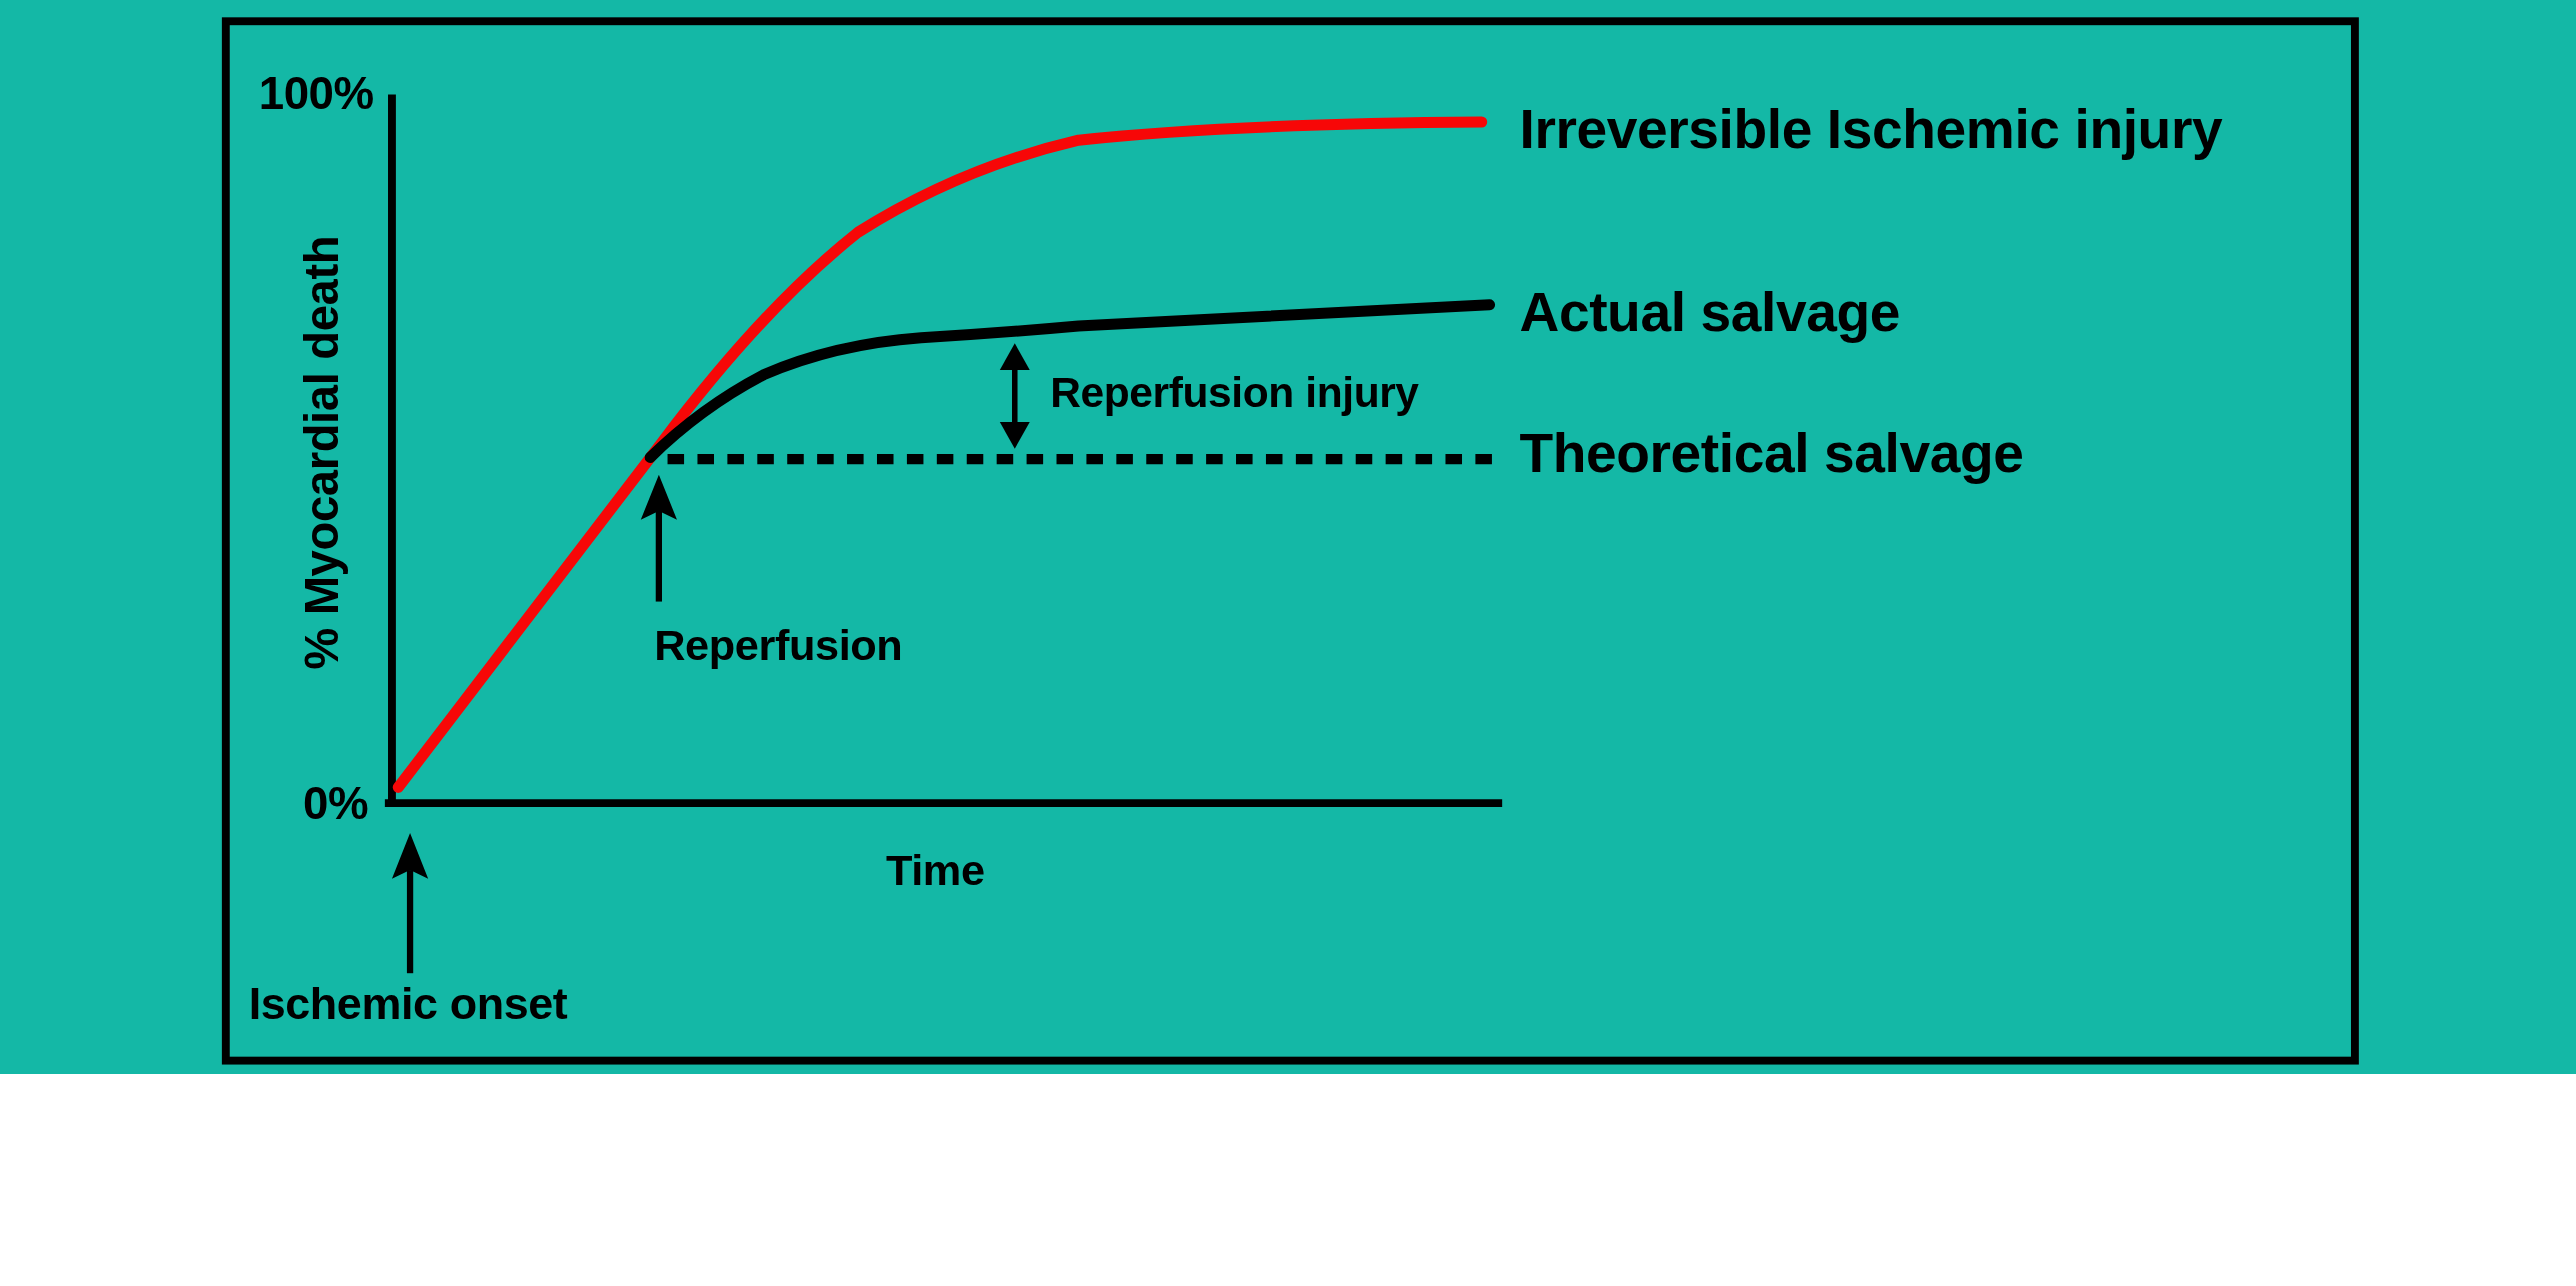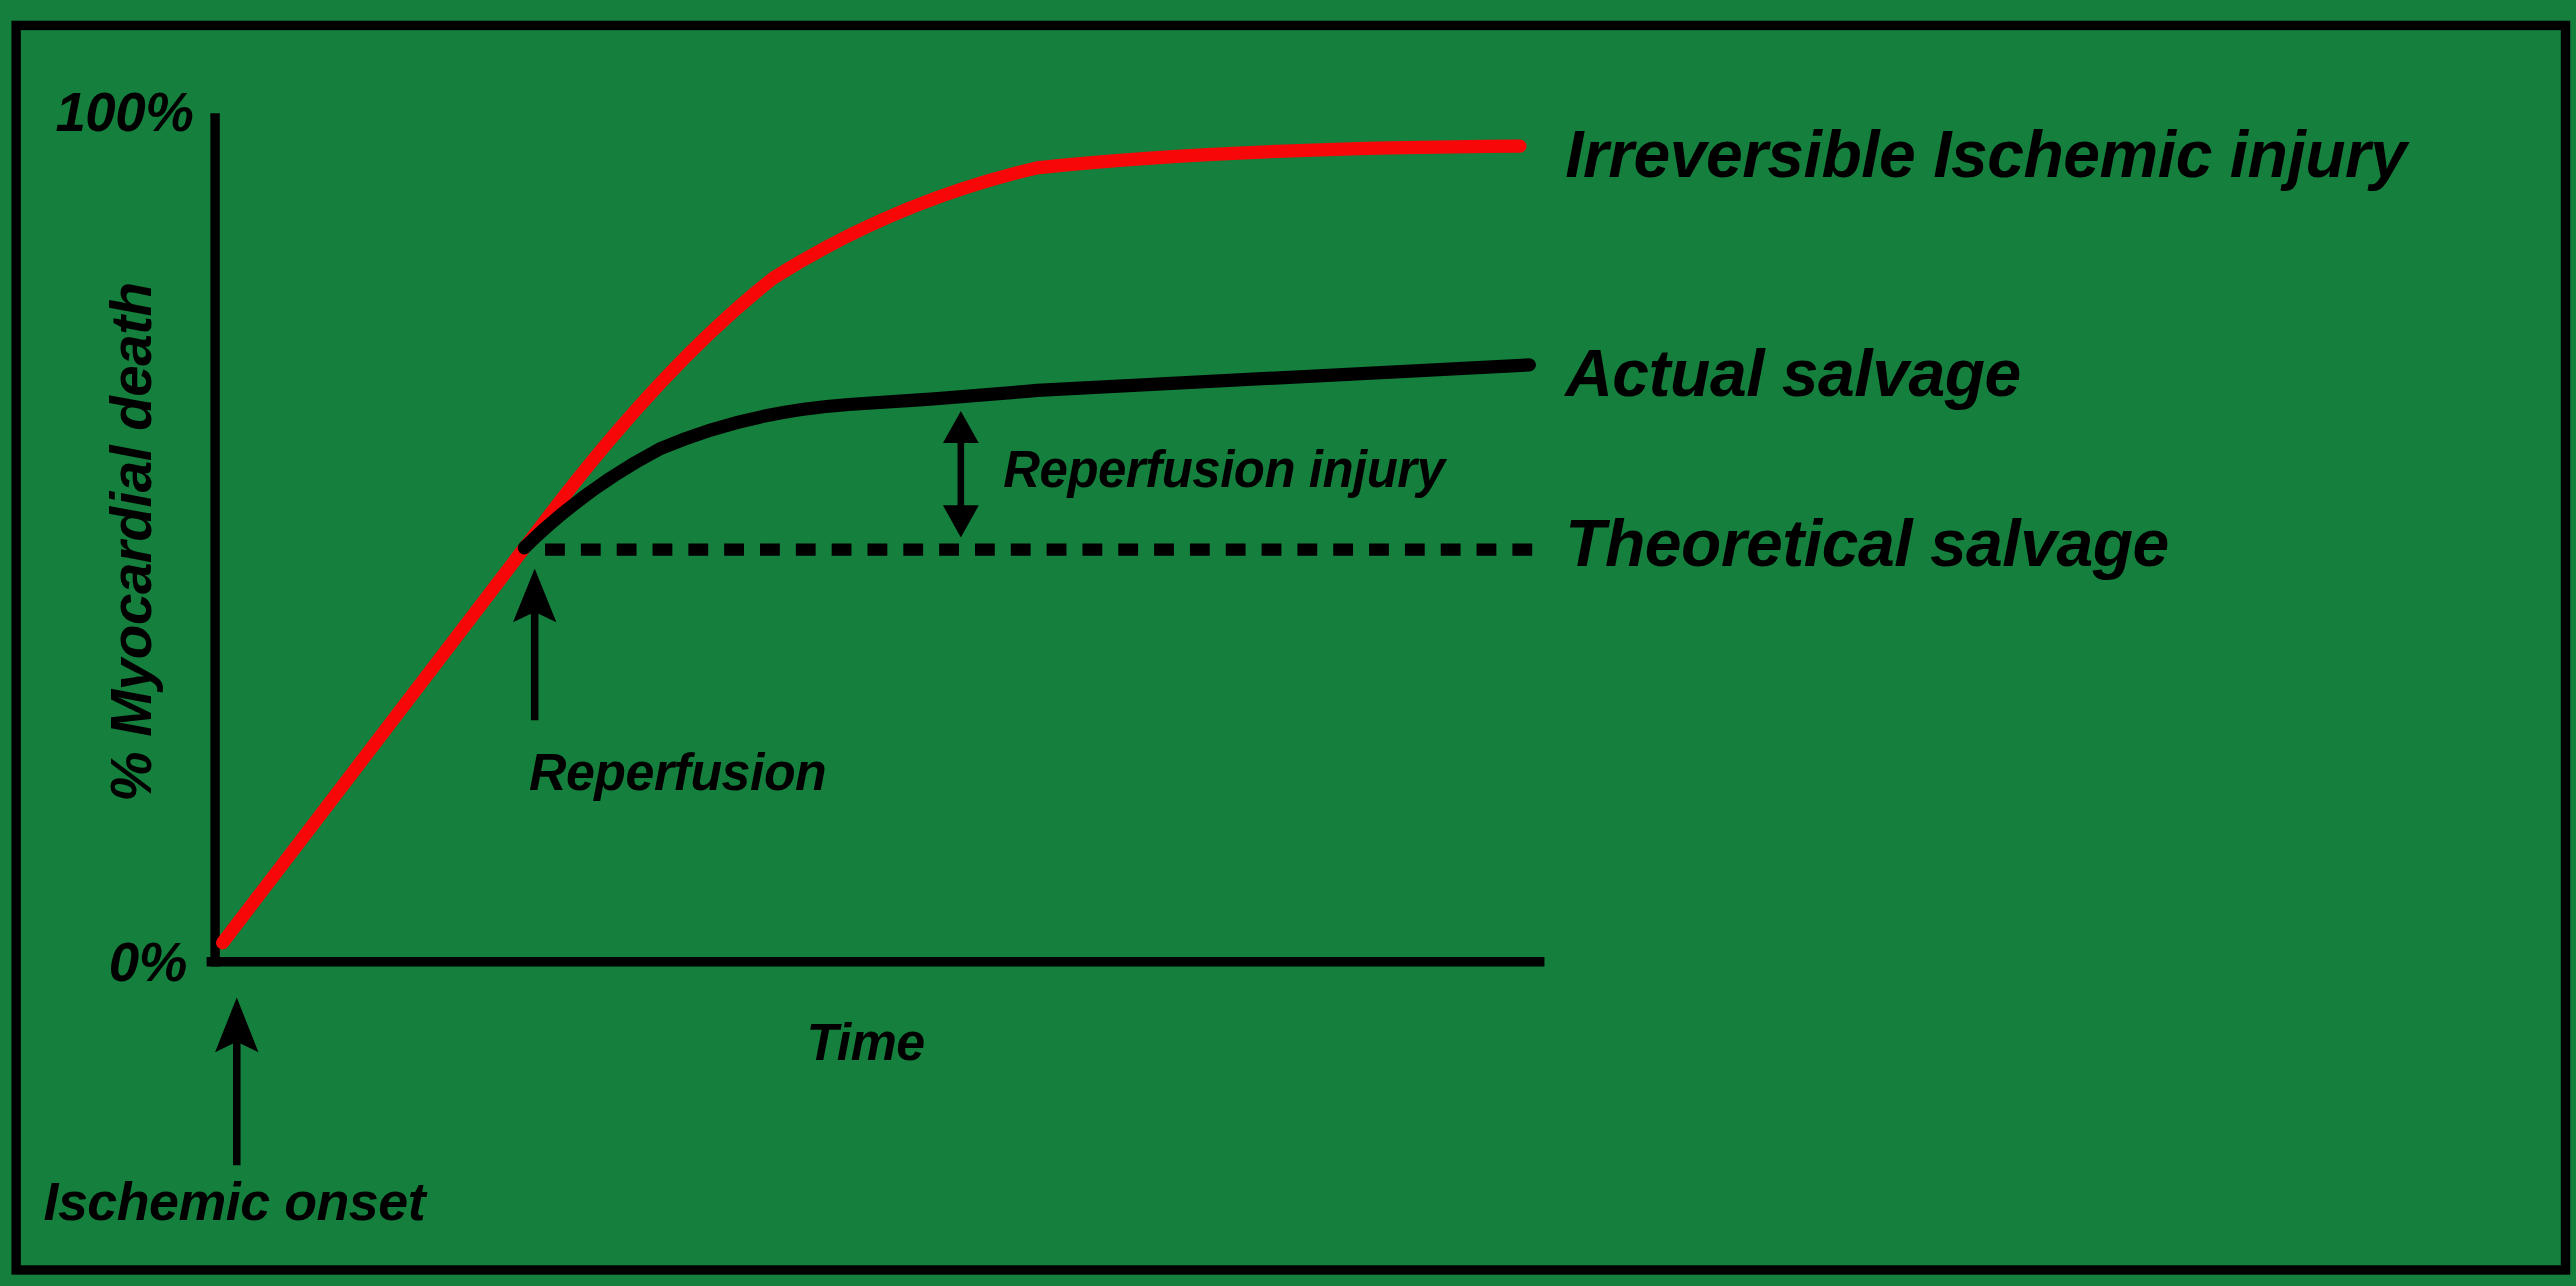--- a/index.html
+++ b/index.html
@@ -3,24 +3,23 @@
 <meta charset="utf-8">
 <style>
   html, body {
     margin: 0;
     padding: 0;
     background: #ffffff;
   }
   .canvas {
     position: relative;
     width: 2576px;
-    height: 1286px;
-    background: #15803d;
+    height: 1074px;
+    background: #14b8a6;
     overflow: hidden;
-    font-style: italic;
   }
   svg {
     display: block;
     width: 100%;
     height: 100%;
   }
   text {
     font-family: "Liberation Sans", "DejaVu Sans", sans-serif;
     font-weight: bold;
     fill: #000000;

